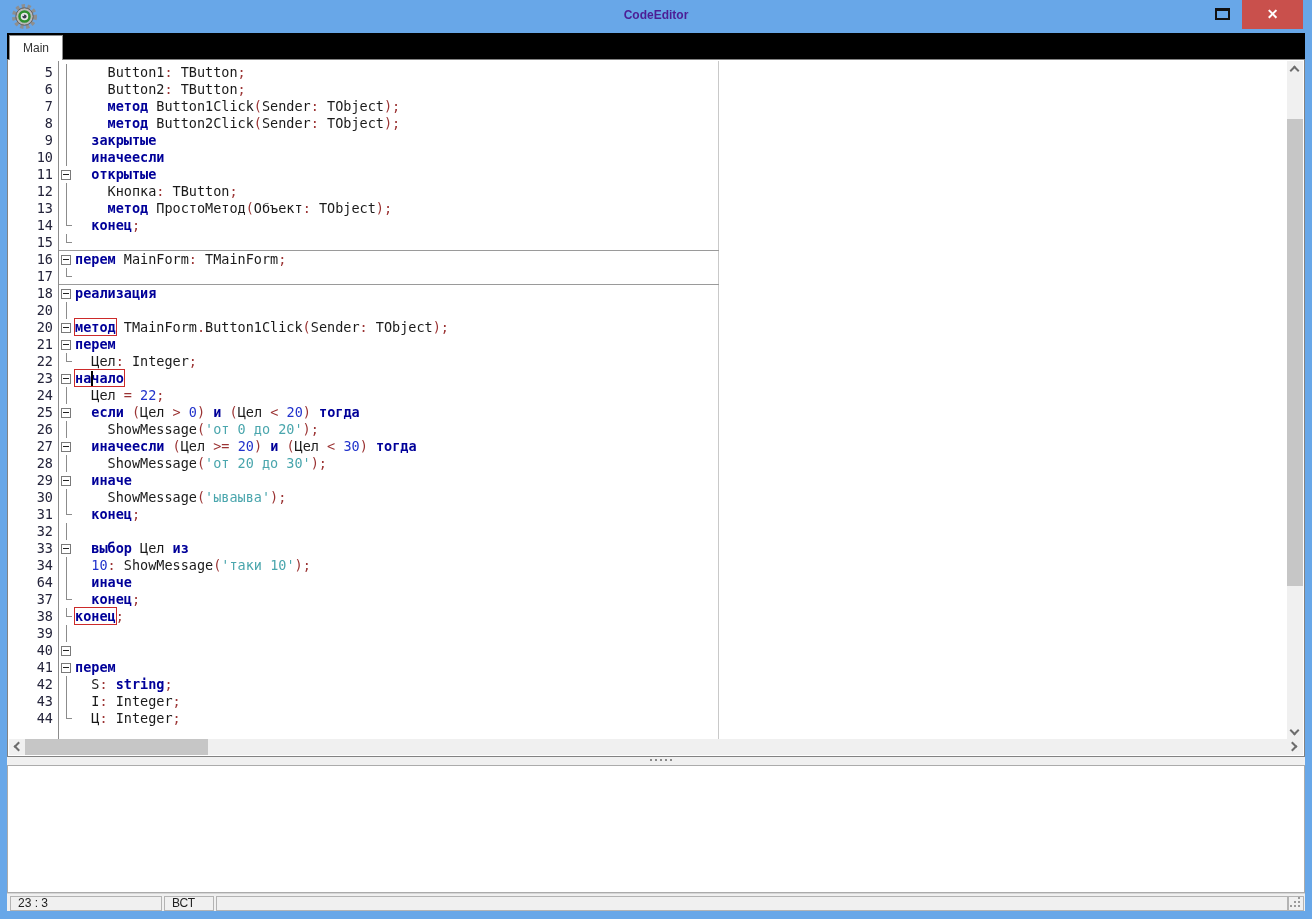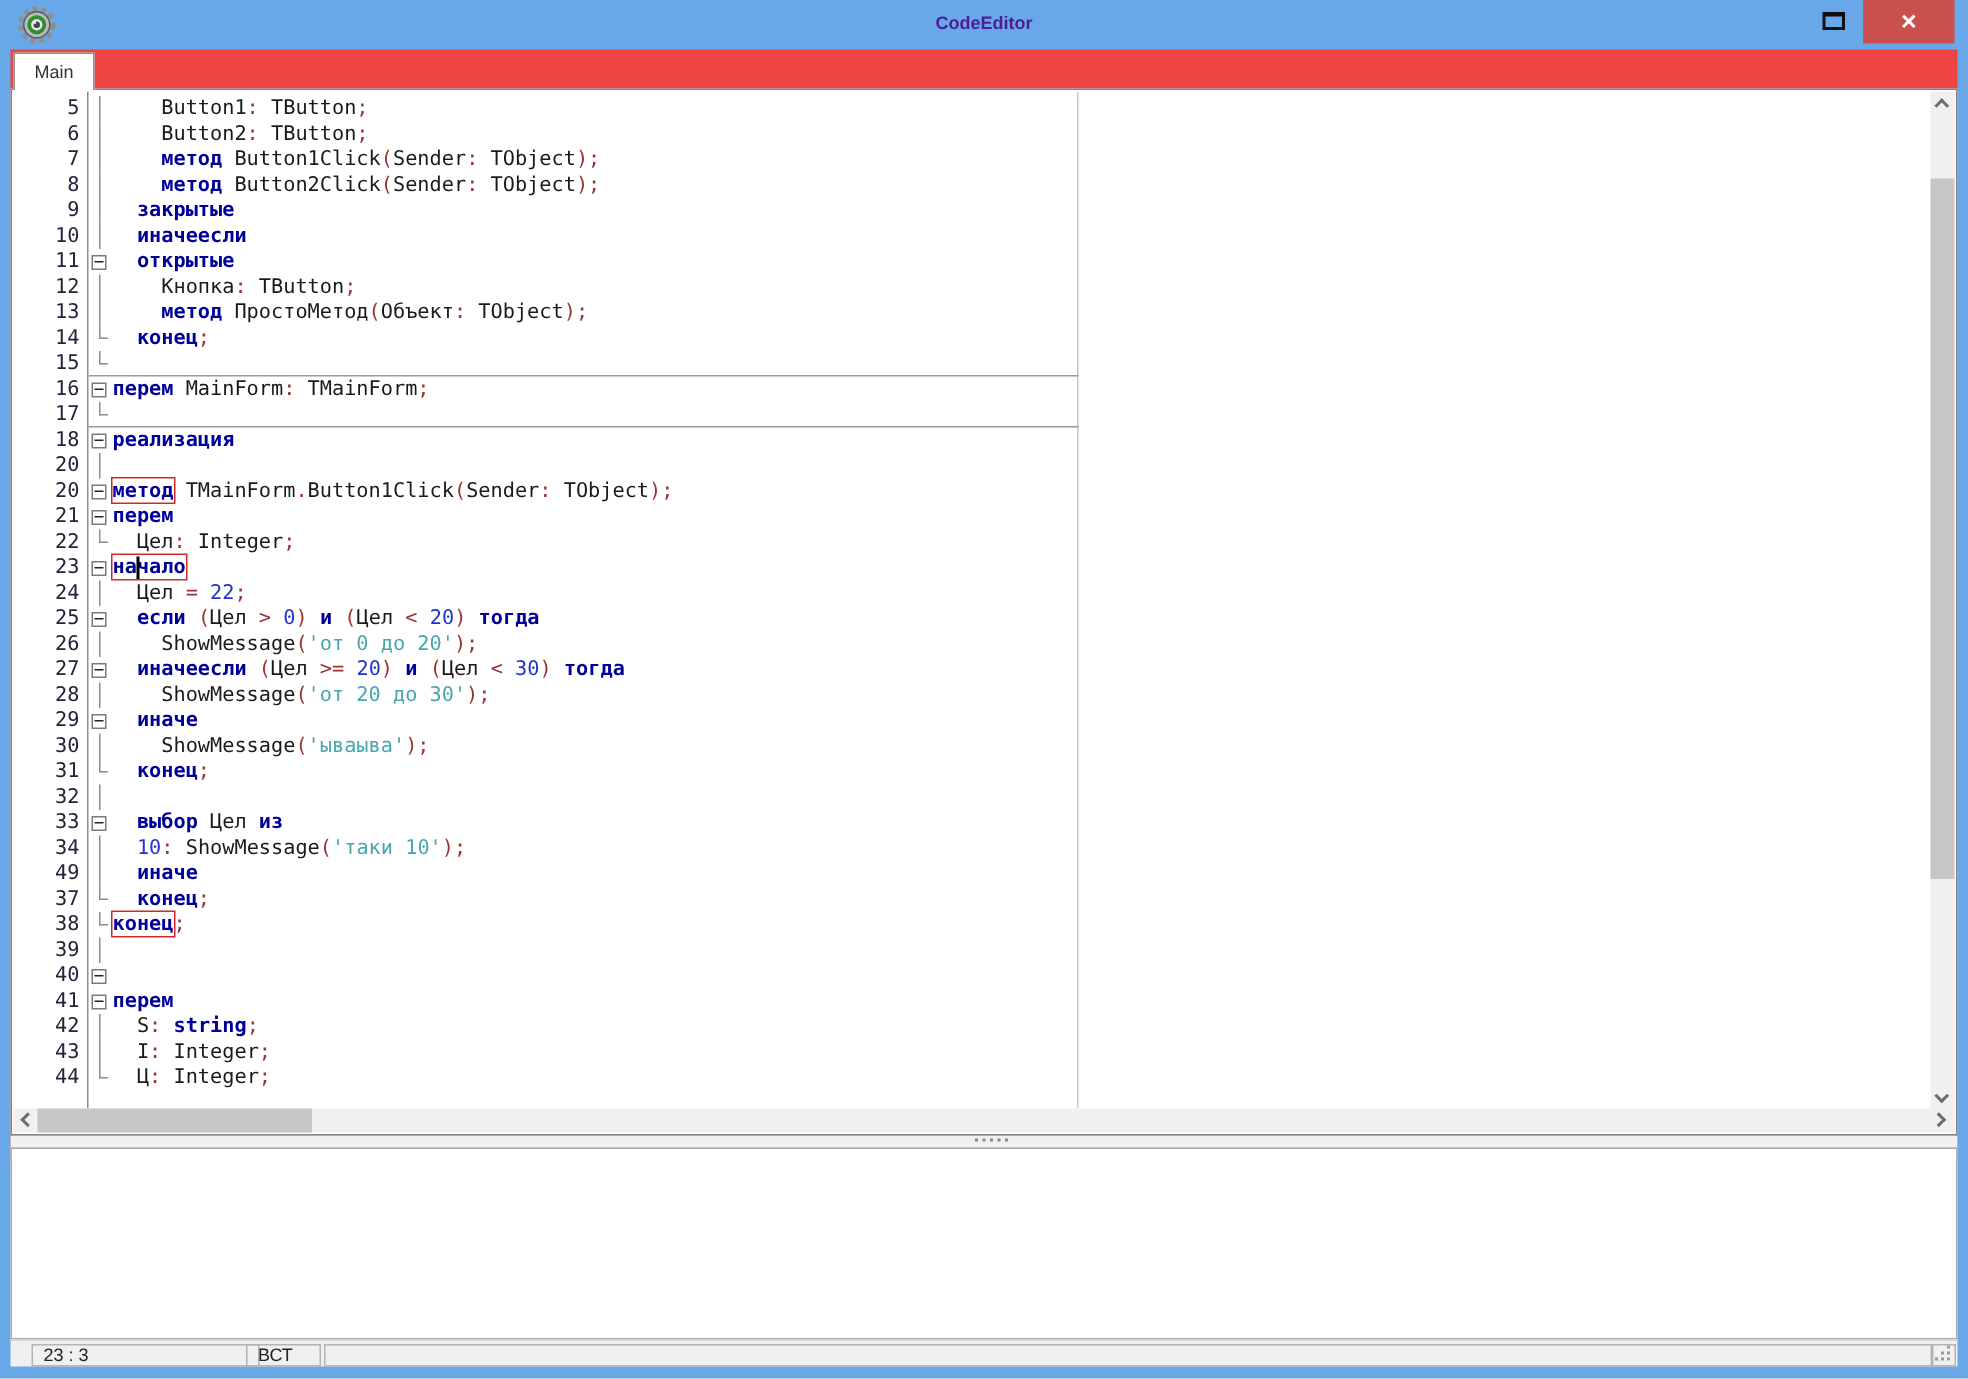--- a/index.html
+++ b/index.html
@@ -13,21 +13,21 @@
   .gear { position:absolute; left:11px; top:3px; width:27px; height:27px; }
   .win-title { position:absolute; left:0; top:8px; width:100%; text-align:center;
                font-size:12px; font-weight:bold; color:#4c1d95; }
   .btn-max { position:absolute; left:1203px; top:0; width:38px; height:30px; cursor:default; }
   .btn-max .glyph { position:absolute; left:12px; top:8px; width:15px; height:12px;
                     border:2px solid #111; border-top-width:3px; background:transparent; }
   .btn-close { position:absolute; left:1242px; top:0; width:61px; height:29px; background:#c9504c;
                color:#fff; text-align:center; line-height:28px; font-size:14px; font-weight:bold; }
 
   
-  .content { position:absolute; left:7px; top:33px; width:1298px; height:740px; background:#ef4444; }
+  .content { position:absolute; left:7px; top:33px; width:1298px; height:740px; background:#000000; }
 
   
   .tabbar { position:absolute; left:0; top:0; width:100%; height:26px; }
   .tab { position:absolute; left:2px; top:2px; height:25px; min-width:50px; padding:0 13px;
          background:#fff; border:1px solid #8e8e8e; border-bottom:none; z-index:3;
          font-size:12px; color:#333; line-height:24px; }
 
   
   .editorbox { position:absolute; left:0; top:26px; width:1298px; height:698px;
                background:#fff; border:1px solid #828282; z-index:1; }
@@ -75,21 +75,21 @@
 
   
   .bottompanel { position:absolute; left:0; top:732px; width:1298px; height:128px;
                  background:#fff; border:1px solid #ababab; }
 
   
   .statusbar { position:absolute; left:0; top:860px; width:1298px; height:18px; background:#f0f0f0;
                border-top:1px solid #d6d6d6; }
   .sb-panel { position:absolute; top:2px; height:15px; border:1px solid #b3b3b3;
               font-size:12px; color:#222; line-height:13px; padding-left:7px; }
-  .sb-pos  { left:14px;    width:152px; }
+  .sb-pos  { left:3px;    width:152px; }
   .sb-mode { left:157px;  width:50px; }
   .sb-msg  { left:209px;  width:1072px; }
   .sb-grip { position:absolute; left:1281px; top:2px; width:16px; height:15px; border:1px solid #b3b3b3; }
   .grip-dots { position:absolute; right:3px; bottom:3px; width:2px; height:2px; background:#9a9a9a;
                box-shadow:-4px 0 #9a9a9a, -8px 0 #9a9a9a, 0 -4px #9a9a9a, -4px -4px #9a9a9a, 0 -8px #9a9a9a; }
 </style>
 </head>
 <body>
 
 <div class="window">
@@ -328,21 +328,21 @@
               <div class="code"><span class="tk-id">  </span><span class="tk-kw">выбор</span><span class="tk-id"> Цел </span><span class="tk-kw">из</span></div>
             </div>
             <div class="row">
               <div class="num">34</div>
               <div class="fold">
                 <div class="f-bar"></div>
               </div>
               <div class="code"><span class="tk-id">  </span><span class="tk-num">10</span><span class="tk-sym">:</span><span class="tk-id"> ShowMessage</span><span class="tk-sym">(</span><span class="tk-str">'таки 10'</span><span class="tk-sym">);</span></div>
             </div>
             <div class="row">
-              <div class="num">49</div>
+              <div class="num">64</div>
               <div class="fold">
                 <div class="f-bar"></div>
               </div>
               <div class="code"><span class="tk-id">  </span><span class="tk-kw">иначе</span></div>
             </div>
             <div class="row">
               <div class="num">37</div>
               <div class="fold">
                 <div class="f-end"></div>
               </div>

